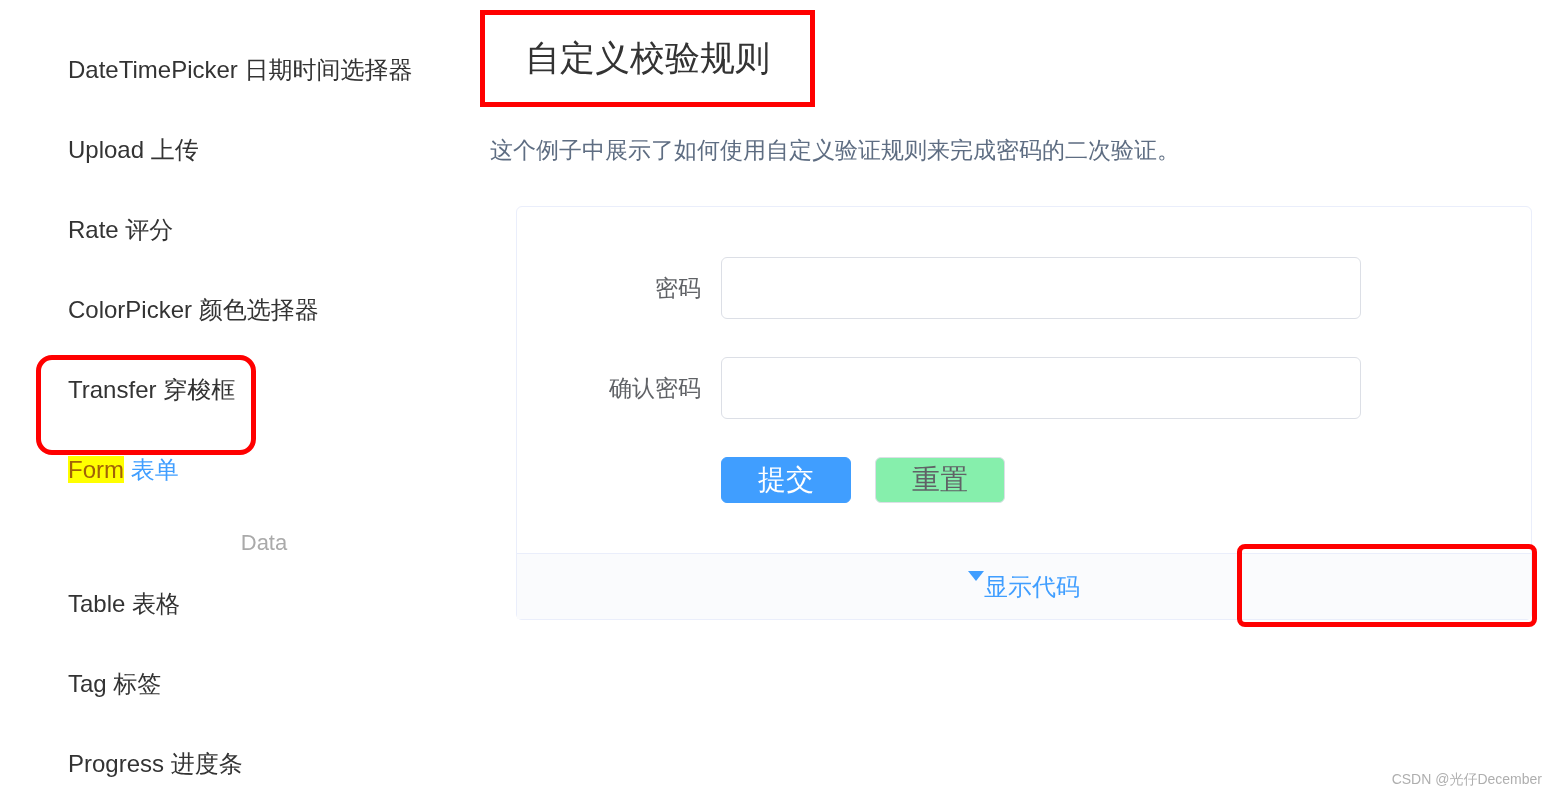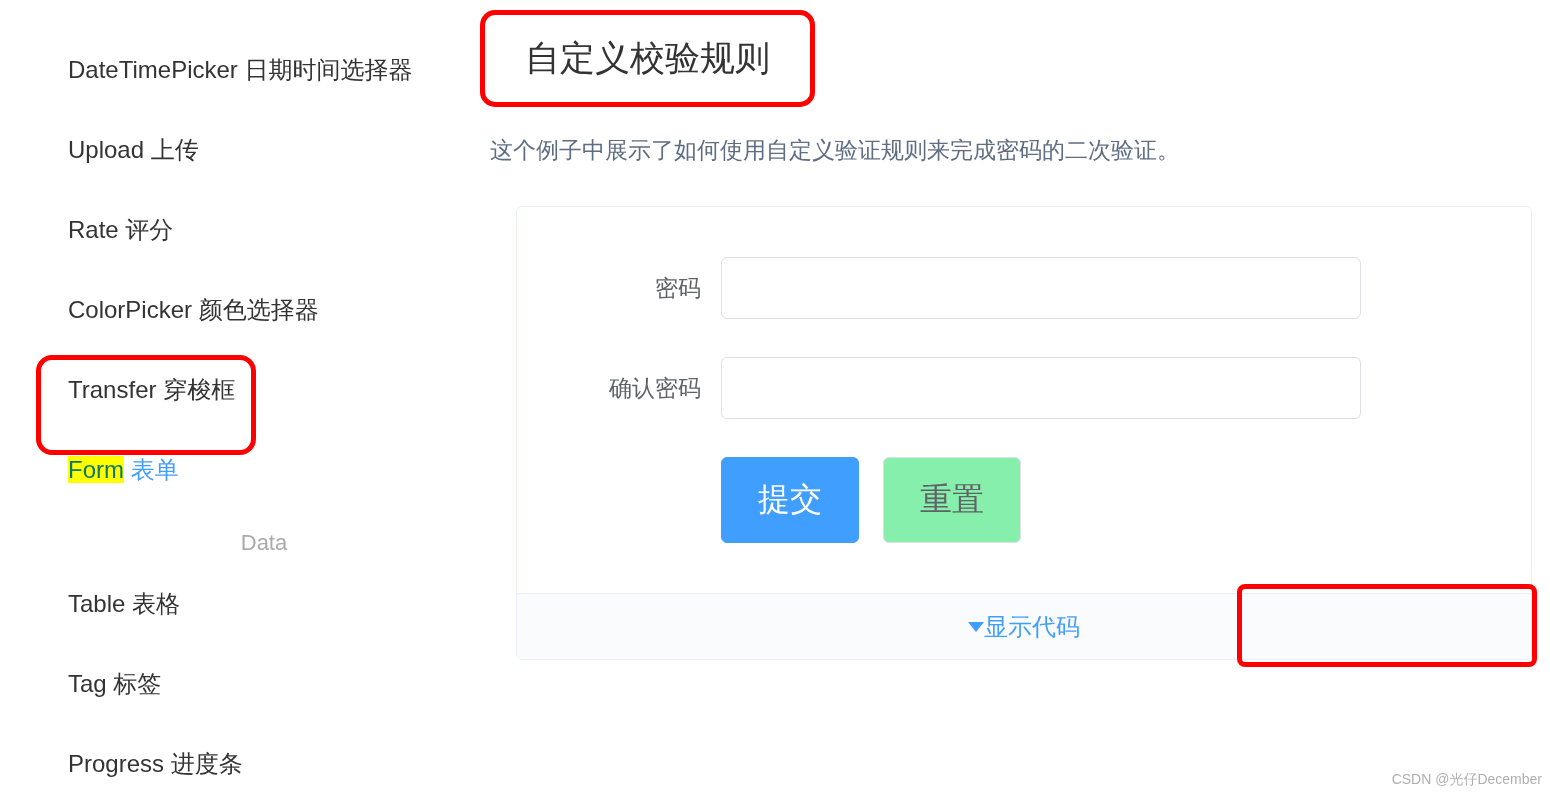--- a/index.html
+++ b/index.html
@@ -28,21 +28,21 @@
       font-size: 24px;
       color: #333;
       padding: 24px 0;
       cursor: pointer;
     }
     .sidebar-item.active {
       color: #409eff;
     }
     .sidebar-item.active .highlight {
       background: #ffff00;
-      color: #0f766e;
+      color: #a16207;
       text-align: right;
     }
     .sidebar-group {
       font-size: 22px;
       color: #aaa;
       padding: 20px 0 8px 0;
       text-align: center;
     }
     .red-box-form {
       position: absolute;
@@ -55,21 +55,21 @@
       pointer-events: none;
     }
     .main {
       flex: 1;
       padding-top: 10px;
       position: relative;
     }
     .title-box {
       display: inline-block;
       border: 5px solid #ff0000;
-      border-radius: 15px;
+      border-radius: 0;
       padding: 20px 40px;
       margin-left: 20px;
     }
     .title-text {
       font-size: 35px;
       color: #333;
       font-weight: 500;
     }
     .subtitle {
       margin-top: 28px;
@@ -109,23 +109,23 @@
       color: #606266;
       outline: none;
     }
     .form-actions {
       display: flex;
       gap: 24px;
       margin-left: 164px;
       margin-bottom: 50px;
     }
     .btn {
-      padding: 20px 36px;
+      padding: 3px 36px;
       border-radius: 6px;
-      font-size: 32px;
+      font-size: 28px;
       cursor: pointer;
       border: 1px solid transparent;
     }
     .btn-primary {
       background: #409eff;
       color: #fff;
       border-color: #409eff;
     }
     .btn-default {
       background: #86efac;
@@ -141,21 +141,20 @@
       justify-content: center;
       margin-left: -40px;
       margin-right: -40px;
       cursor: pointer;
       position: relative;
     }
     .show-code-text {
       color: #409eff;
       font-size: 24px;
       display: flex;
-      align-items: center;
       gap: 0;
     }
     .caret-icon {
       width: 0;
       height: 0;
       border-left: 8px solid transparent;
       border-right: 8px solid transparent;
       border-top: 10px solid #409eff;
     }
     .red-box-code {

